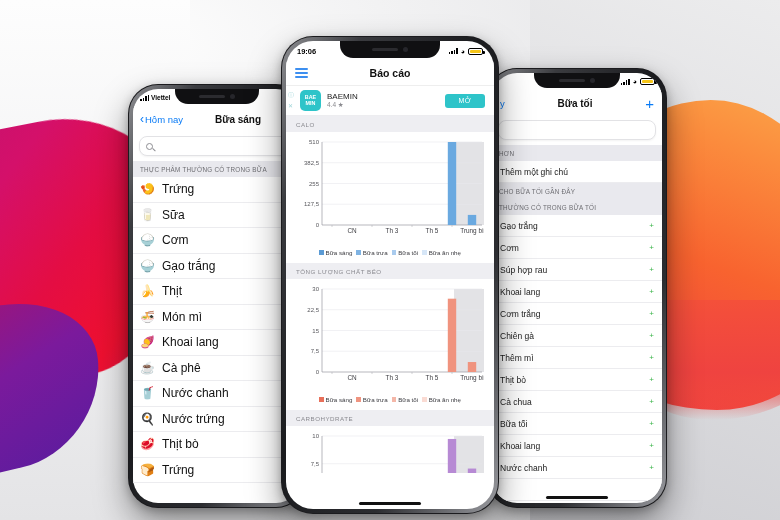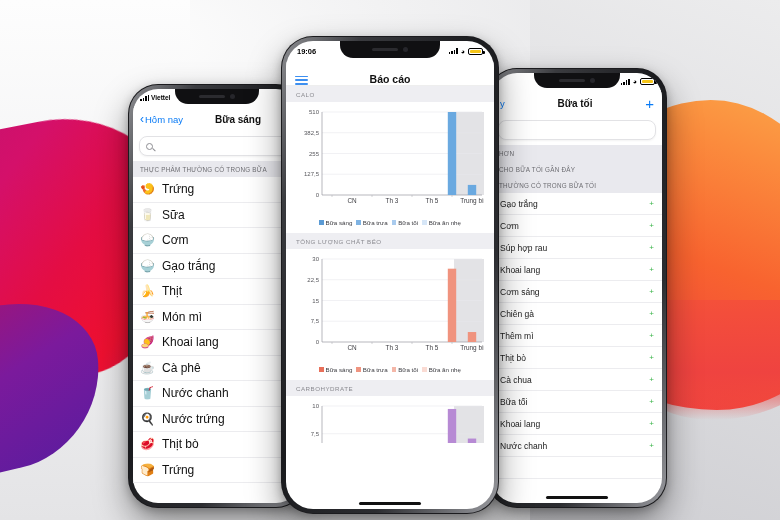--- a/index.html
+++ b/index.html
@@ -164,21 +164,21 @@
                border-radius: 32px; padding: 5px; z-index: 5; }
   #phone-mid::before { border-radius: 31px; }
   #phone-mid .screen { border-radius: 27px; }
   #phone-mid .notch { width: 100px; height: 17px; }
   .statusbar-mid {
     height: 20px; display: flex; align-items: center;
     justify-content: space-between; padding: 0 11px;
     font-size: 7.5px; font-weight: bold; color: #000;
   }
   .navbar-mid {
-    height: 25px; display: flex; align-items: flex-end; position: relative;
+    height: 25px; display: flex; align-items: center; position: relative;
     padding: 0 9px; background: #fff; border-bottom: 1px solid #eee;
   }
   .burger { display: flex; flex-direction: column; gap: 2px; }
   .burger i { width: 13px; height: 1.8px; background: #3d8ff0; display: block; border-radius: 1px; }
   .navbar-mid .title {
     position: absolute; left: 0; right: 0; text-align: center;
     font-size: 10.5px; font-weight: bold; color: #111;
   }
   .ad {
     height: 30px; background: #fff; display: flex; align-items: center;
@@ -345,40 +345,43 @@
     </div>
 
     <div class="searchwrap">
       <div class="searchfield">
         <span></span>
       </div>
     </div>
 
     <div id="right-list">
         <div class="sect-head">HƠN</div>
+        <div class="row-r">
+          <span>Thêm một ghi chú</span>
+        </div>
         <div class="sect-head">CHO BỮA TỐI GẦN ĐÂY</div>
         <div class="sect-head">THƯỜNG CÓ TRONG BỮA TỐI</div>
         <div class="row-r">
           <span>Gạo trắng</span>
           <span class="dot-plus">+</span>
         </div>
         <div class="row-r">
           <span>Cơm</span>
           <span class="dot-plus">+</span>
         </div>
         <div class="row-r">
           <span>Súp hợp rau</span>
           <span class="dot-plus">+</span>
         </div>
         <div class="row-r">
           <span>Khoai lang</span>
           <span class="dot-plus">+</span>
         </div>
         <div class="row-r">
-          <span>Cơm sáng</span>
+          <span>Cơm trắng</span>
           <span class="dot-plus">+</span>
         </div>
         <div class="row-r">
           <span>Chiên gà</span>
           <span class="dot-plus">+</span>
         </div>
         <div class="row-r">
           <span>Thêm mì</span>
           <span class="dot-plus">+</span>
         </div>
@@ -432,20 +435,35 @@
 
     <div class="navbar-mid">
       <span class="burger">
           <i></i>
           <i></i>
           <i></i>
         </span>
       <span class="title">Báo cáo</span>
     </div>
 
+    <div class="ad">
+      <span class="ad-ctrl">
+        <span>ⓘ</span>
+        <span>✕</span>
+      </span>
+      <span class="ad-logo">
+        <span>BAE</span>
+        <span>MIN</span>
+      </span>
+      <span class="ad-txt">
+        <span class="ad-name" style="display:block">BAEMIN</span>
+        <span class="ad-rate" style="display:block">4.4  ★</span>
+      </span>
+      <span class="ad-btn">MỞ</span>
+    </div>
 
     <div id="charts">
         <div>
           <div class="card-title">CALO</div>
           <div class="chart-box">
             <svg class="c-svg" viewBox="0 0 196 110">
               <rect x="162" y="5" width="30" height="83" fill="#e3e3e6"></rect>
               <text x="27" y="90.2" text-anchor="end" font-size="6" fill="#58585d" font-family="&quot;Liberation Sans&quot;, sans-serif">0</text>
               <line x1="30" x2="190" y1="67.25" y2="67.25" stroke="#e8e8ec" stroke-width=".6"></line>
               <text x="27" y="69.45" text-anchor="end" font-size="6" fill="#58585d" font-family="&quot;Liberation Sans&quot;, sans-serif">127,5</text>

